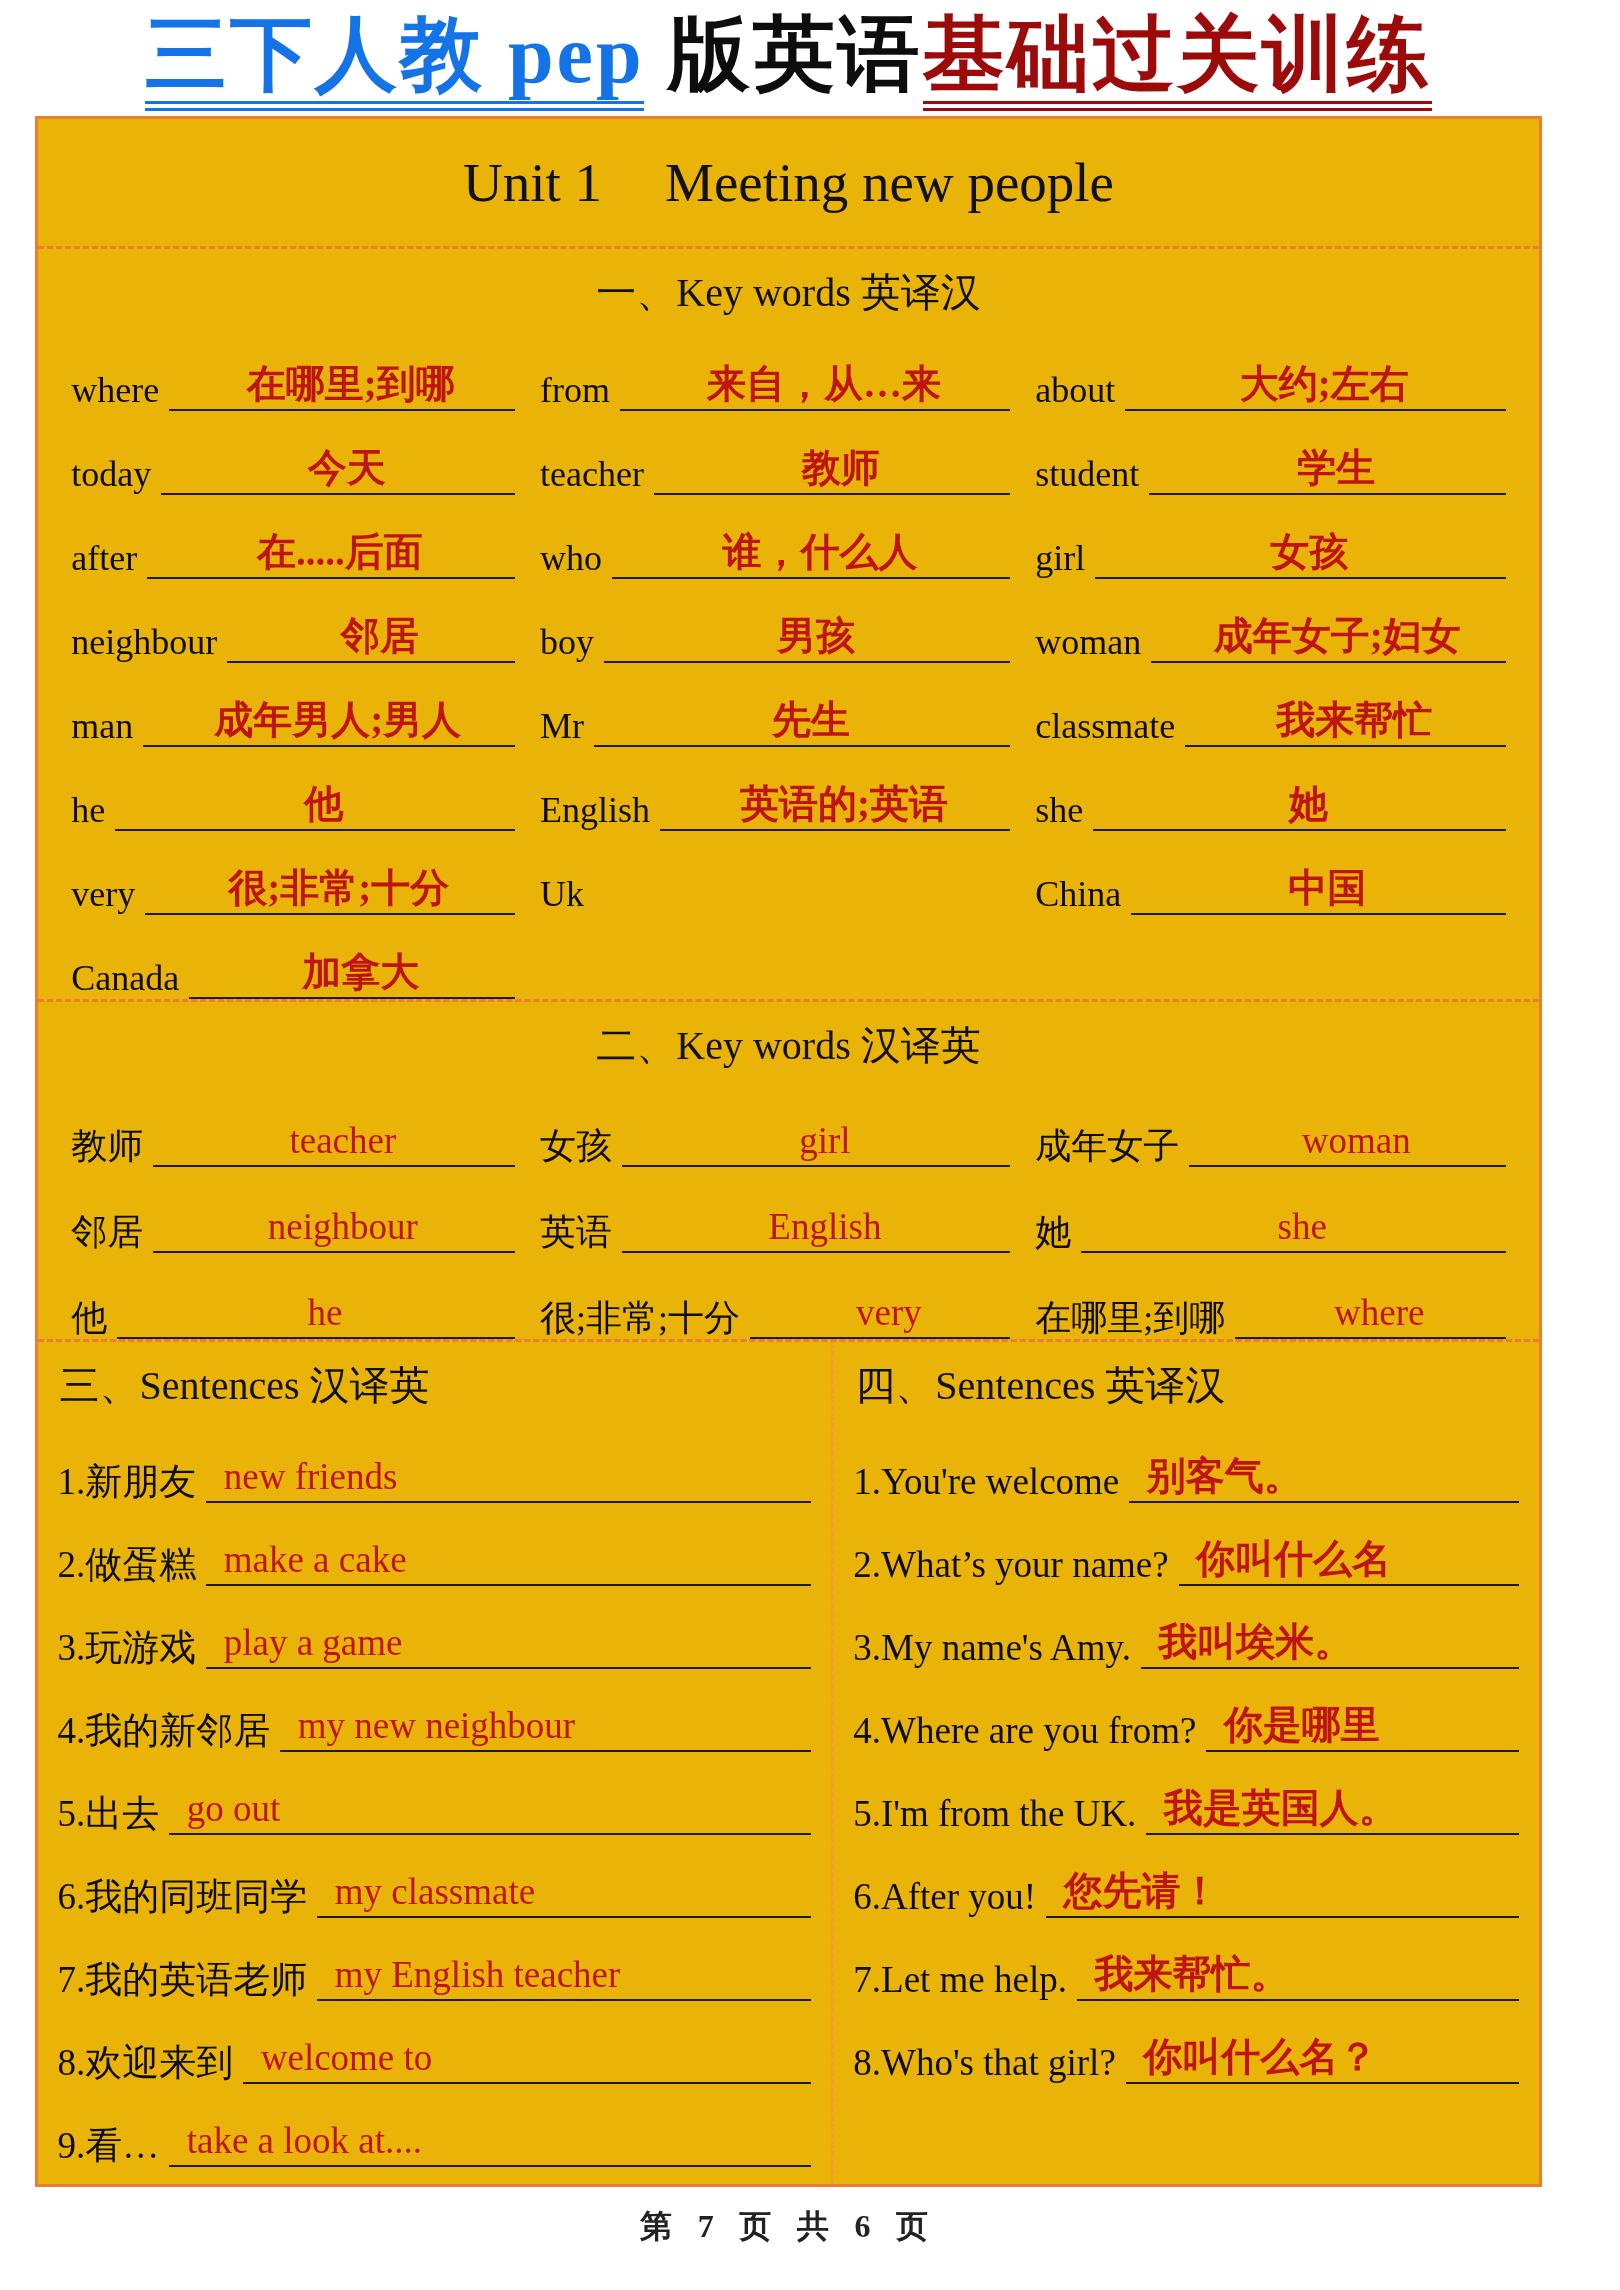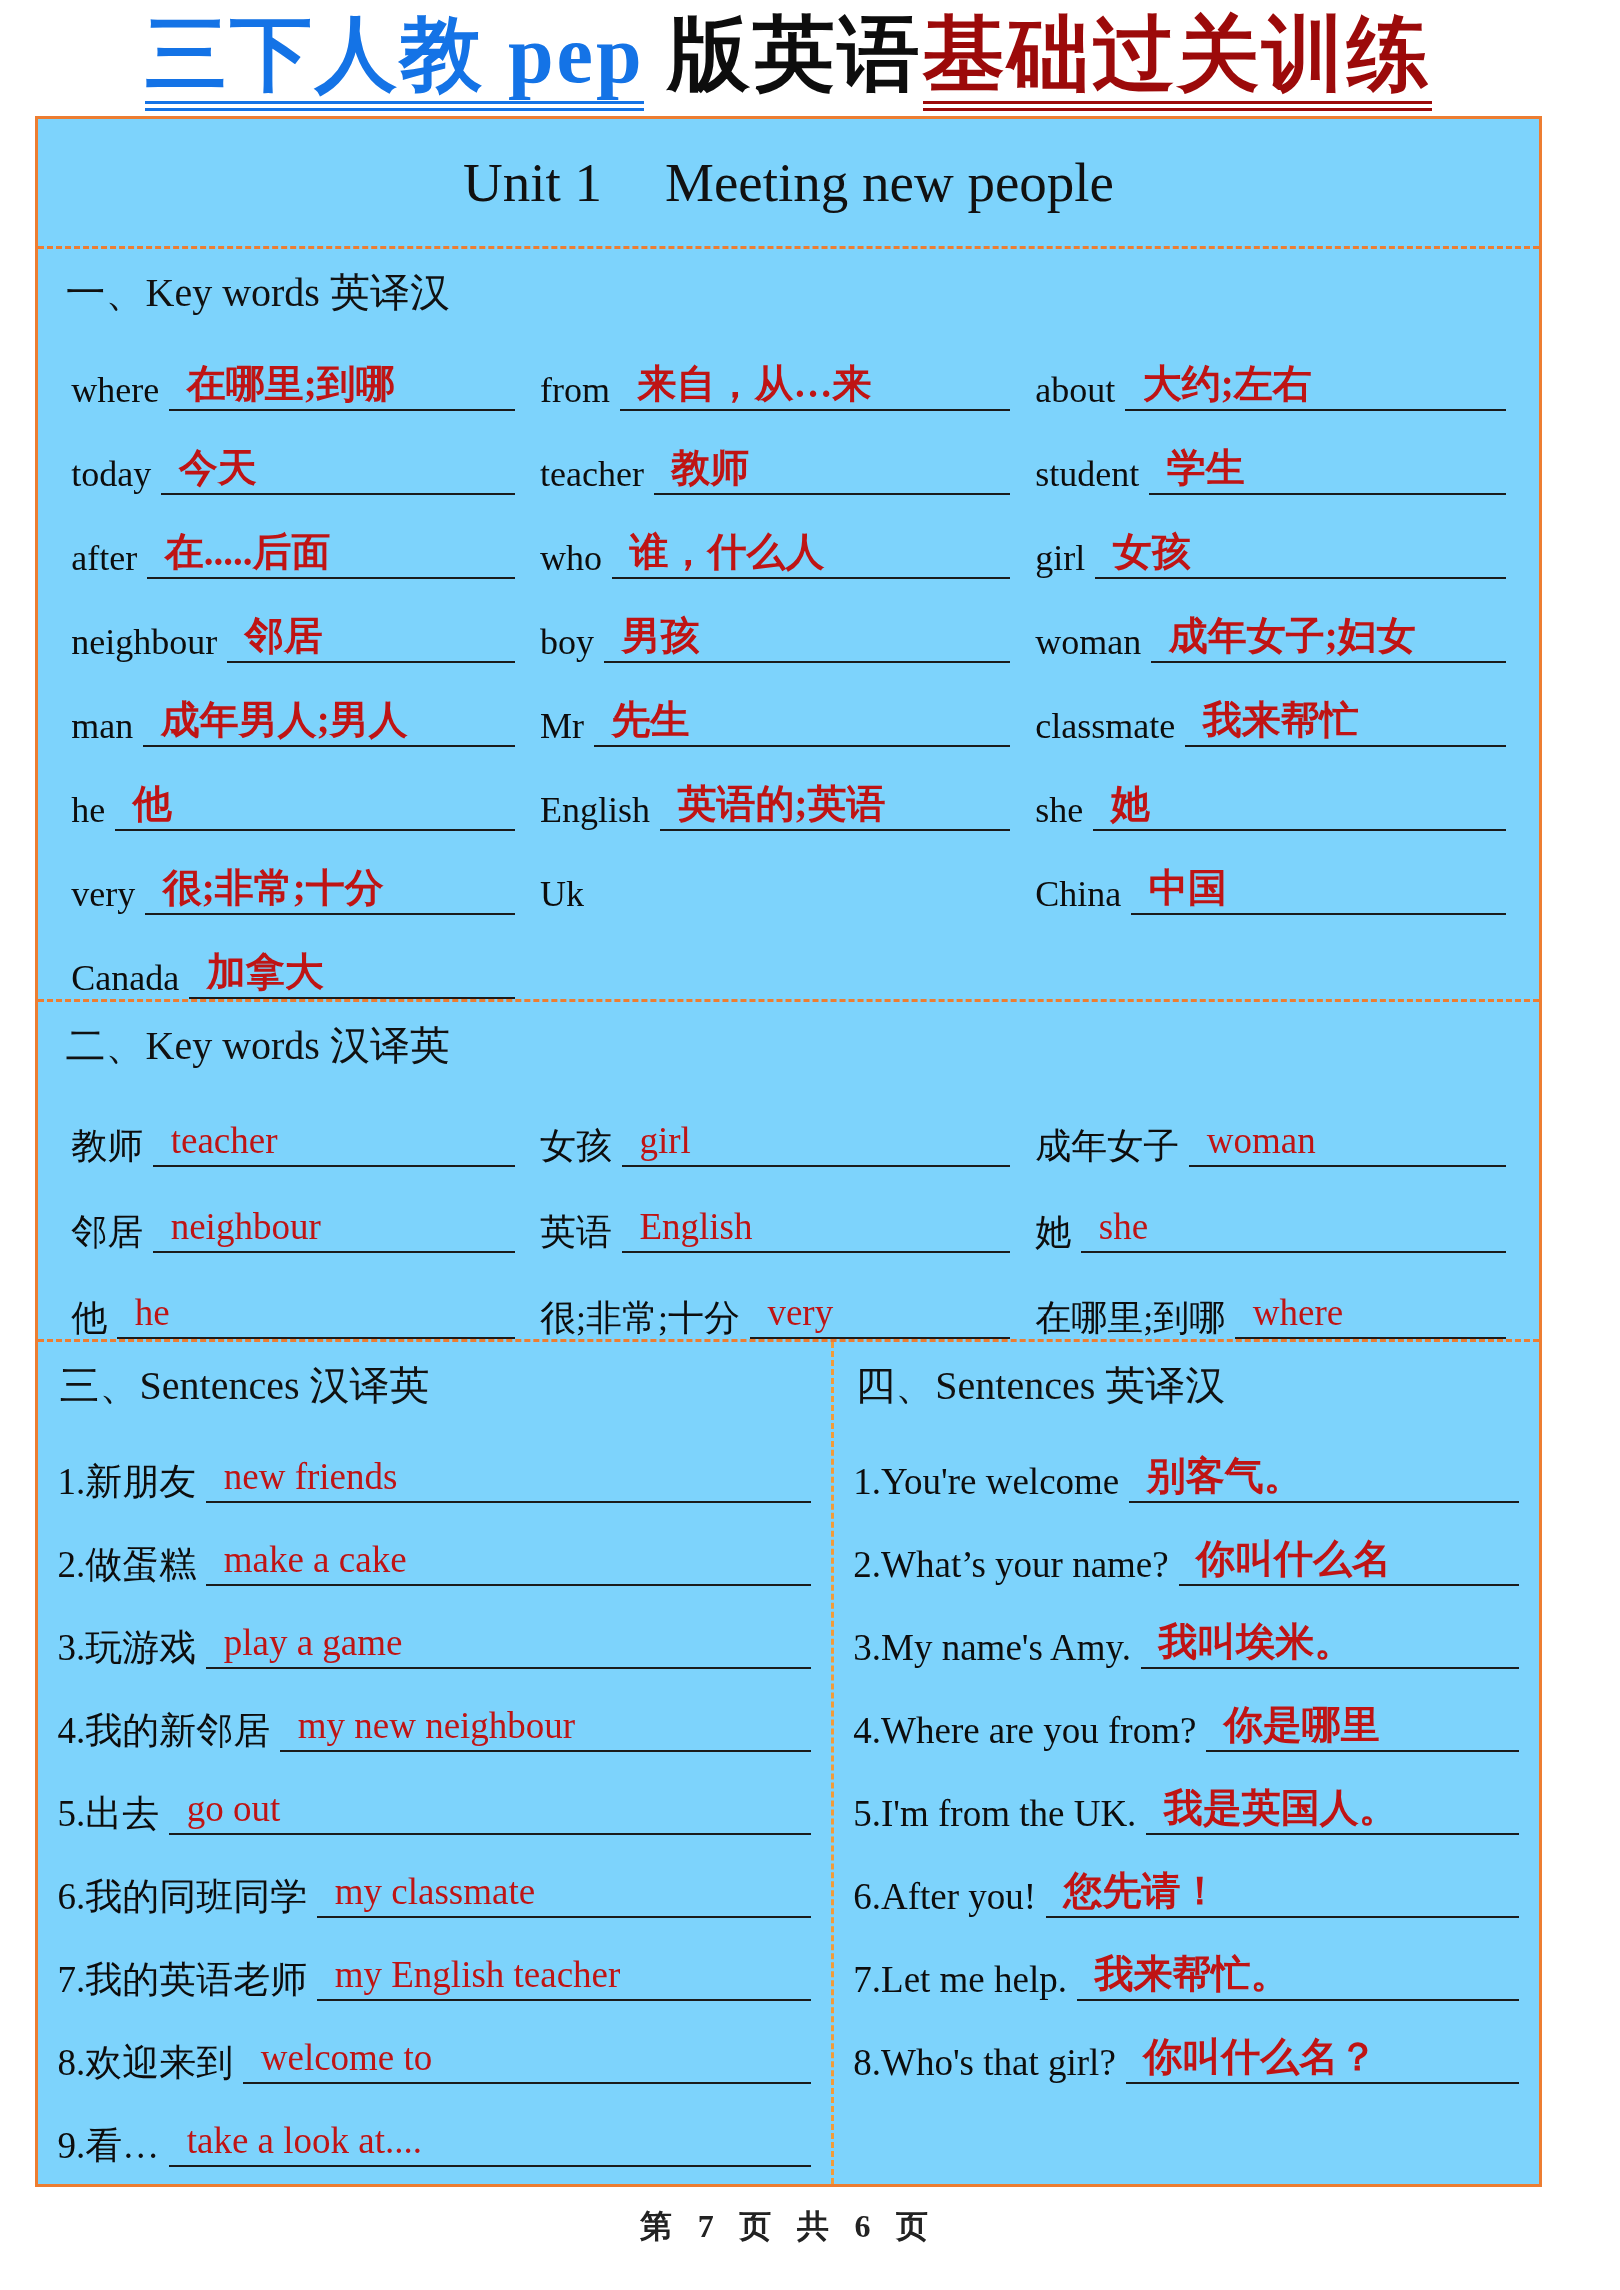--- a/index.html
+++ b/index.html
@@ -11,28 +11,28 @@
   .main-title{
     position:absolute;top:5.9px;left:0;right:0;text-align:center;
     font-weight:bold;font-size:82px;line-height:1.2;letter-spacing:2.9px;white-space:nowrap;
   }
   .t-blue{color:#1473e6;border-bottom:10.8px double #1473e6;padding-bottom:1px;}
   .t-black{color:#0d0d0d;}
   .t-red{color:#9c0a0a;border-bottom:10.8px double #9c0a0a;padding-bottom:1px;}
   
   .box{
     position:absolute;left:35px;right:35px;top:116px;bottom:104px;
-    border:3.9px solid #ed7d31;display:flex;flex-direction:column;background:#7dd3fc;
+    border:3.9px solid #ed7d31;display:flex;flex-direction:column;background:#eab308;
   }
   .unit-title{
     flex:0 0 127px;display:flex;justify-content:center;align-items:center;gap:63px;
     font-size:55px;font-weight:500;
   }
   .dash-h{border-top:3.9px dashed #ed7d31;height:0;flex:0 0 auto;}
-  .sec{padding:0 25.5px;flex:0 0 auto;}
+  .sec{padding:0 25.5px;flex:0 0 auto;text-align:center;}
   .sec-heading{font-size:40px;margin:15.7px 2px 7.8px;}
   
   .kgrid{display:grid;grid-template-columns:1fr 1.06fr 1.06fr;column-gap:25px;padding:0 7.8px;}
   .wrow{display:flex;align-items:flex-end;height:84px;font-size:36px;line-height:1.15;}
   .wrow2{height:86px;}
   .prompt{white-space:nowrap;padding-right:9.8px;color:#0d0d0d;}
   .blank{
     flex:1;border-bottom:2.9px solid #1b1b1b;white-space:nowrap;
     padding:0 0 2.9px 17.6px;min-width:0;
   }

